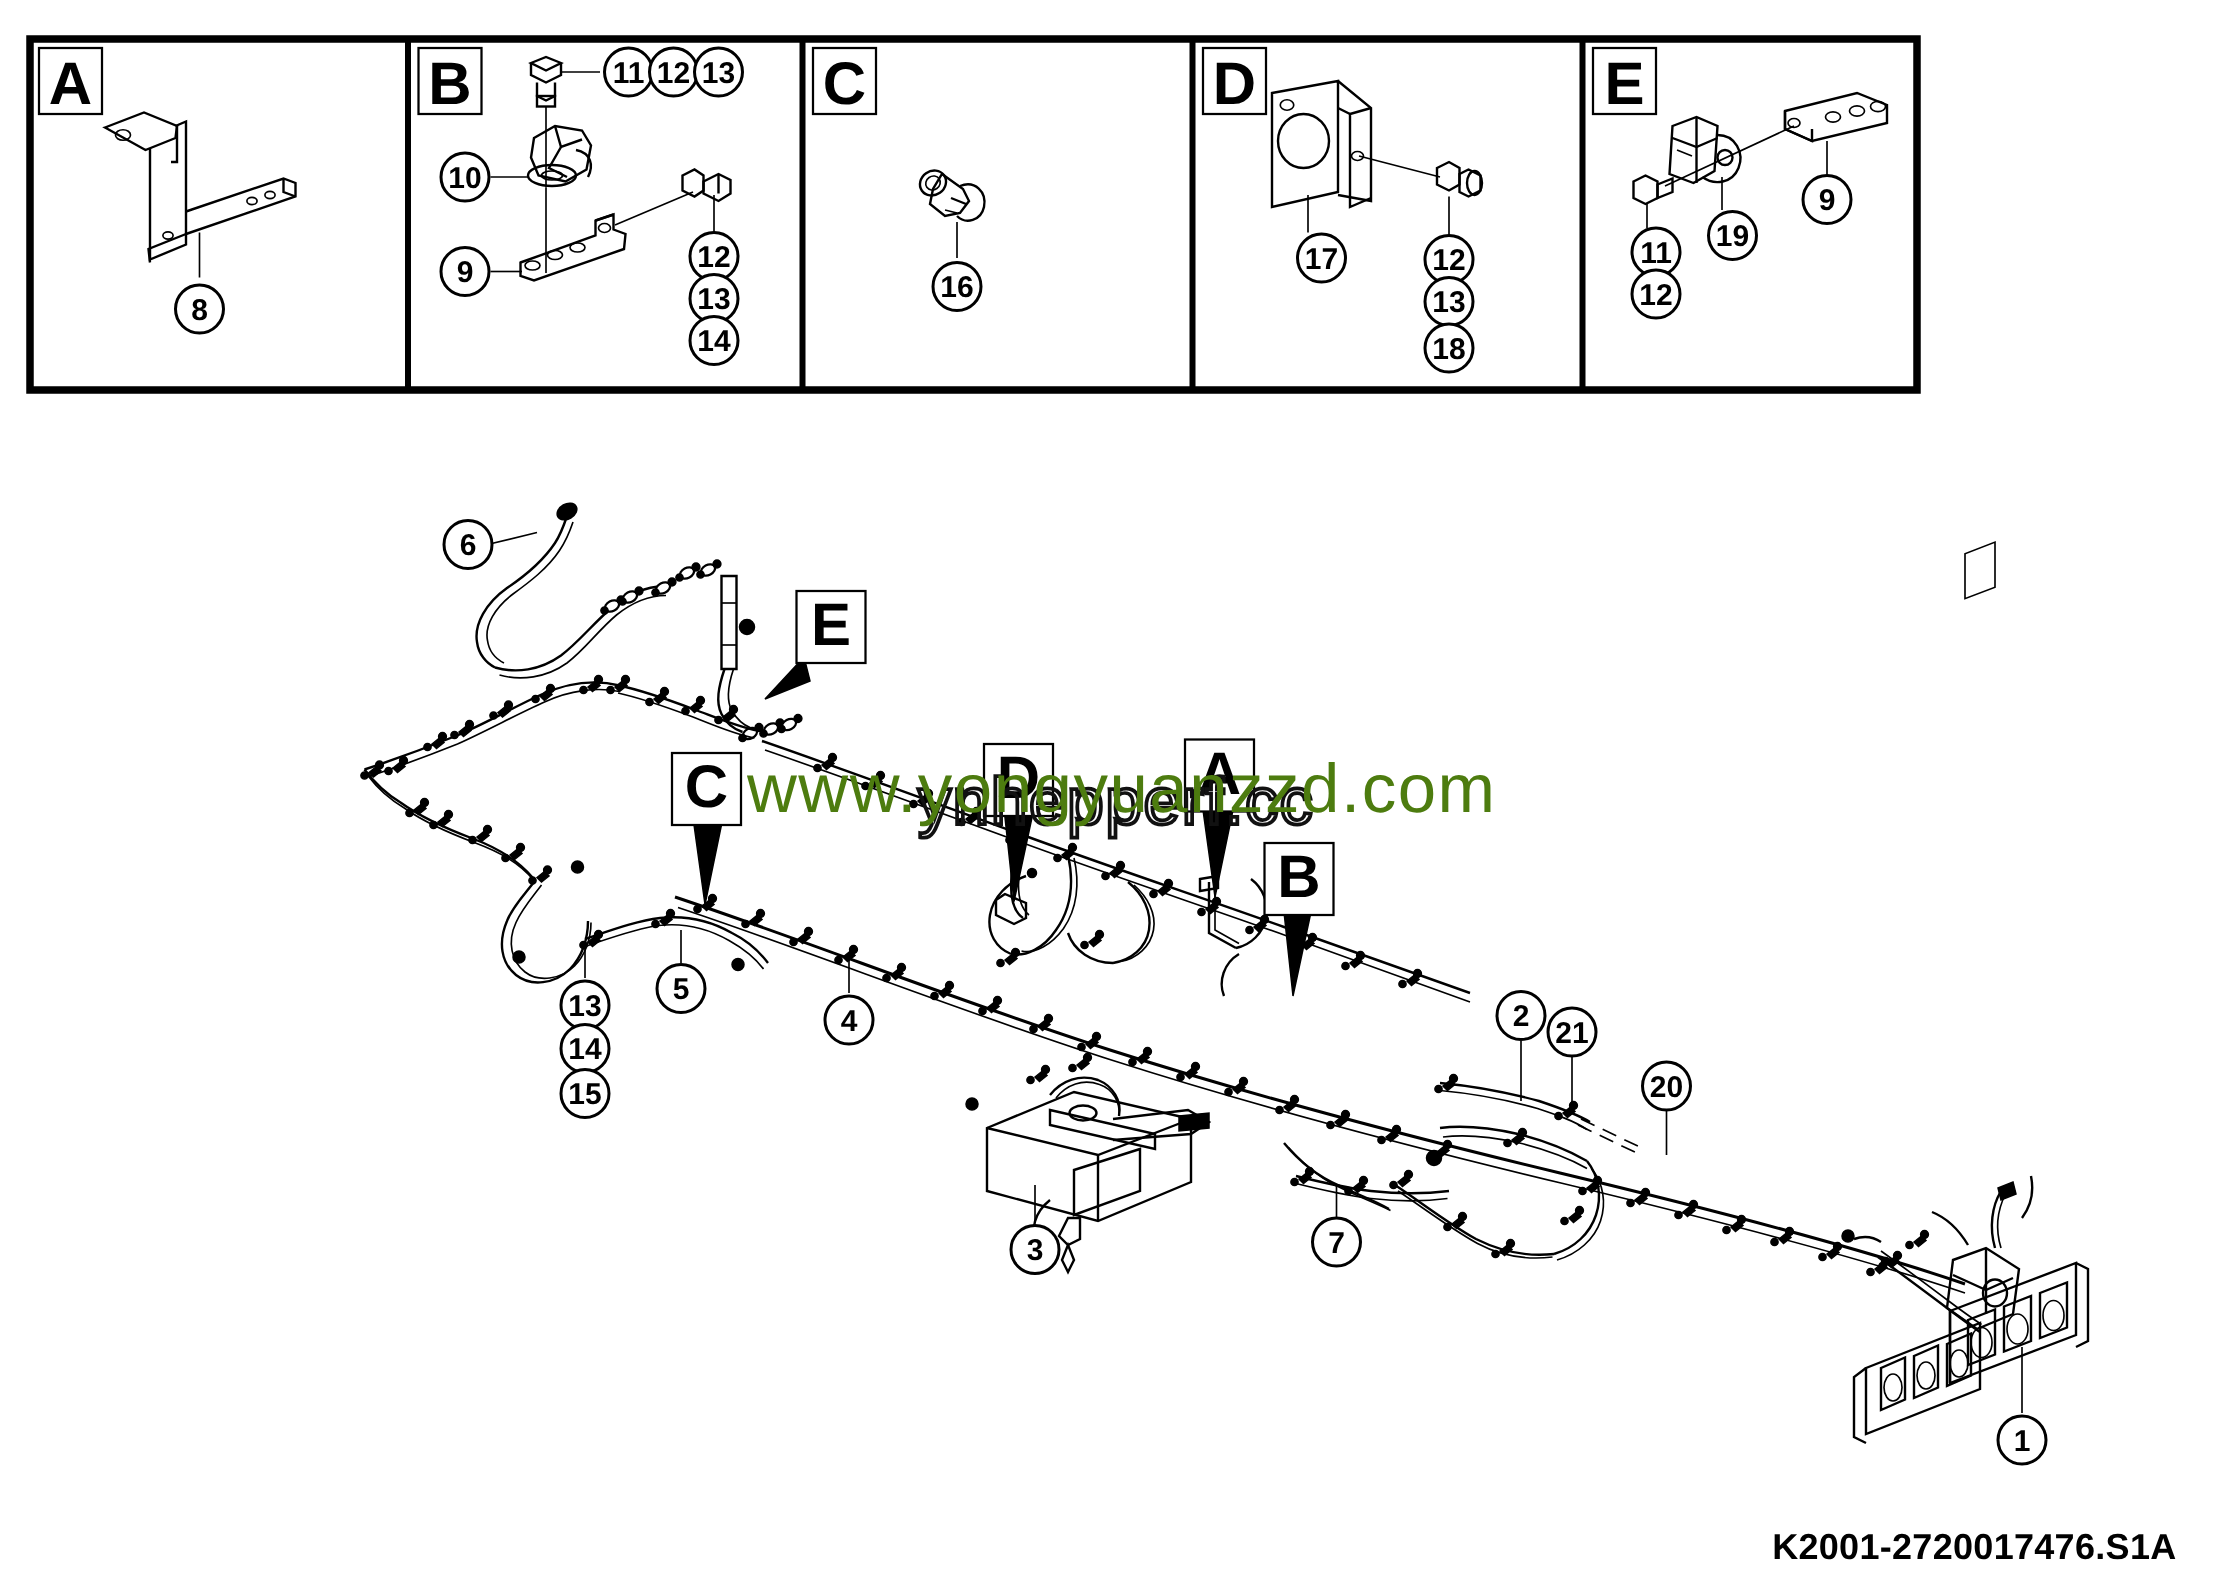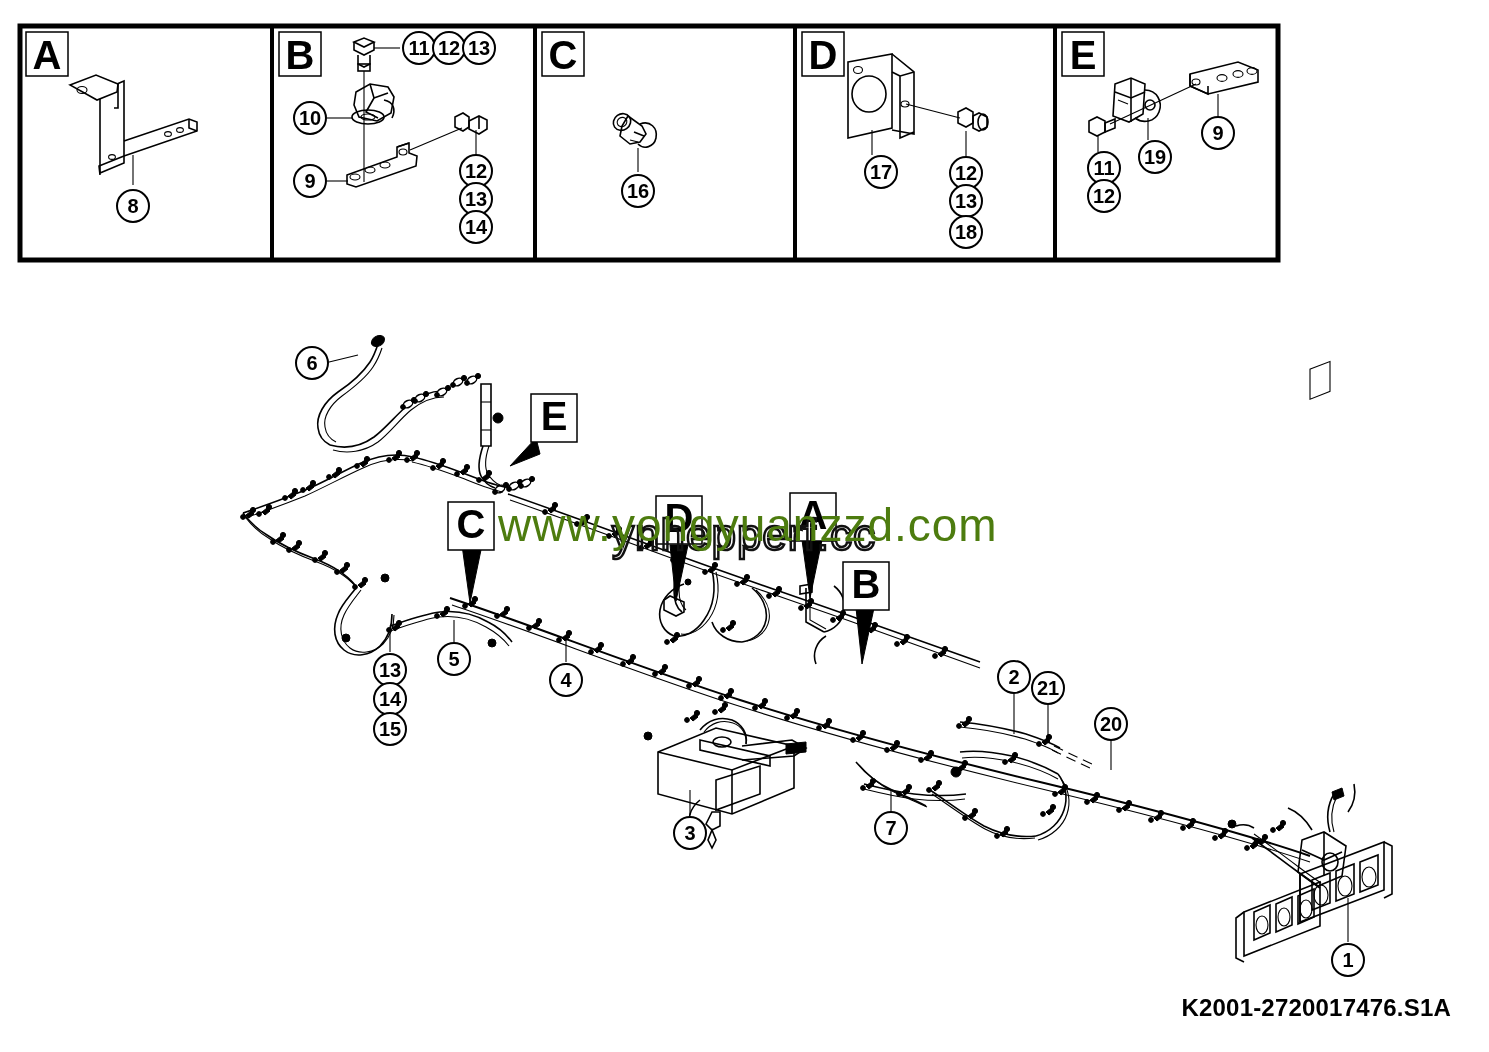--- a/index.html
+++ b/index.html
@@ -23,21 +23,21 @@
   }
   .svg-layer {
     position: absolute;
     left: 0; top: 0;
     width: 1489px;
     height: 1052px;
   }
   .partno {
     position: absolute;
     right: 38px;
-    bottom: 30px;
+    bottom: 6px;
     font-family: "Liberation Sans", sans-serif;
     font-size: 24px;
     font-weight: bold;
     letter-spacing: 0.2px;
     color: #000;
     white-space: nowrap;
   }
   .wm {
     position: absolute;
     white-space: nowrap;

